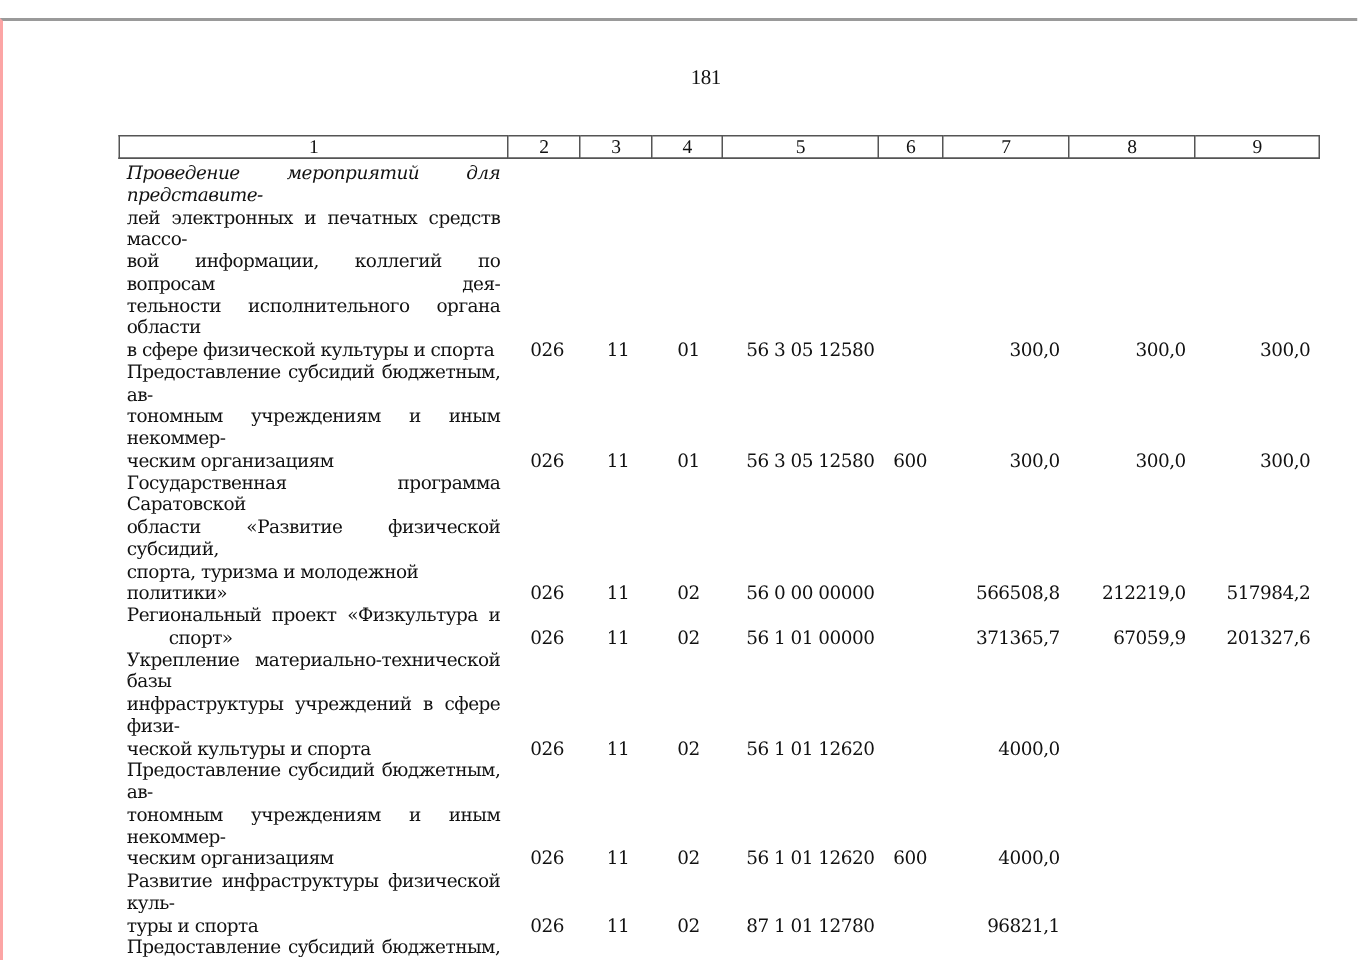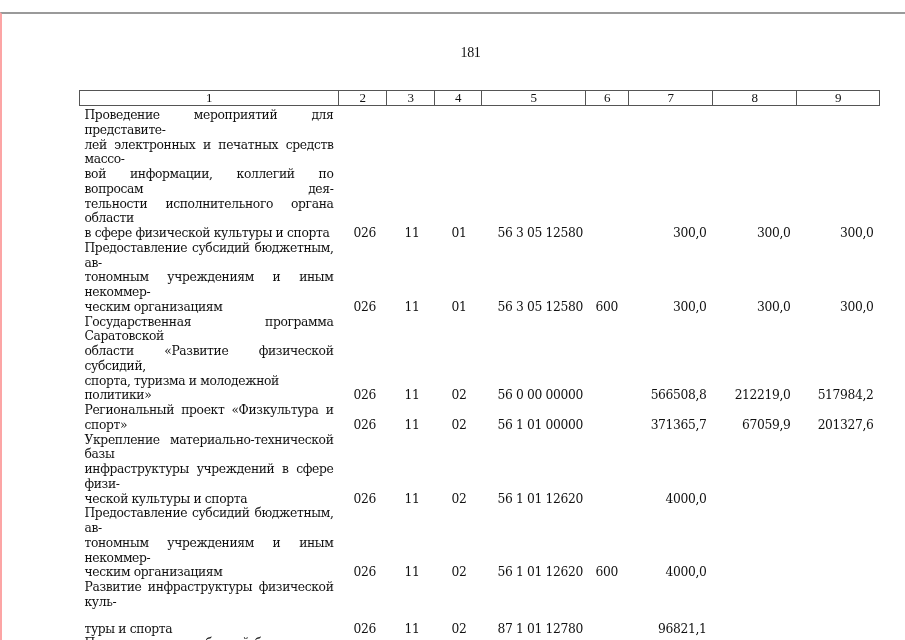--- a/index.html
+++ b/index.html
@@ -79,21 +79,21 @@
         <th>5</th>
         <th>6</th>
         <th>7</th>
         <th>8</th>
         <th>9</th>
       </tr>
     </thead>
     <tbody id="rows">
         <tr class="first">
     <td class="name">
-            <div style="text-align: justify; text-align-last: justify;">Проведение мероприятий для представите-</div>
+            <div style="text-align: justify; text-align-last: justify; font-style: italic;">Проведение мероприятий для представите-</div>
             <div style="text-align: justify; text-align-last: justify;">лей электронных и печатных средств массо-</div>
             <div style="text-align: justify; text-align-last: justify;">вой информации, коллегий по вопросам дея-</div>
             <div style="text-align: justify; text-align-last: justify;">тельности исполнительного органа области</div>
             <div style="text-align: left; text-align-last: left;">в сфере физической культуры и спорта</div>
           </td>
     <td class="ctr c2">026</td>
     <td class="ctr c3">11</td>
     <td class="ctr c4">01</td>
     <td class="ctr c5">56 3 05 12580</td>
     <td class="ctr c6"></td>
@@ -127,21 +127,21 @@
     <td class="ctr c4">02</td>
     <td class="ctr c5">56 0 00 00000</td>
     <td class="ctr c6"></td>
     <td class="num">566508,8</td>
     <td class="num">212219,0</td>
     <td class="num">517984,2</td>
   </tr>
         <tr>
     <td class="name">
             <div style="text-align: justify; text-align-last: justify;">Региональный проект «Физкультура и</div>
-            <div style="text-align: left; text-align-last: left;">спорт»</div>
+            <div style="text-align: left; text-align-last: left; margin-left: 28px;">спорт»</div>
           </td>
     <td class="ctr c2">026</td>
     <td class="ctr c3">11</td>
     <td class="ctr c4">02</td>
     <td class="ctr c5">56 1 01 00000</td>
     <td class="ctr c6"></td>
     <td class="num">371365,7</td>
     <td class="num">67059,9</td>
     <td class="num">201327,6</td>
   </tr>
@@ -171,21 +171,21 @@
     <td class="ctr c4">02</td>
     <td class="ctr c5">56 1 01 12620</td>
     <td class="ctr c6">600</td>
     <td class="num">4000,0</td>
     <td class="num"></td>
     <td class="num"></td>
   </tr>
         <tr>
     <td class="name">
             <div style="text-align: justify; text-align-last: justify;">Развитие инфраструктуры физической куль-</div>
-            <div style="text-align: right; text-align-last: left; margin-top: 12px;">туры и спорта</div>
+            <div style="text-align: right; text-align-last: left;">туры и спорта</div>
           </td>
     <td class="ctr c2">026</td>
     <td class="ctr c3">11</td>
     <td class="ctr c4">02</td>
     <td class="ctr c5">87 1 01 12780</td>
     <td class="ctr c6"></td>
     <td class="num">96821,1</td>
     <td class="num"></td>
     <td class="num"></td>
   </tr>

